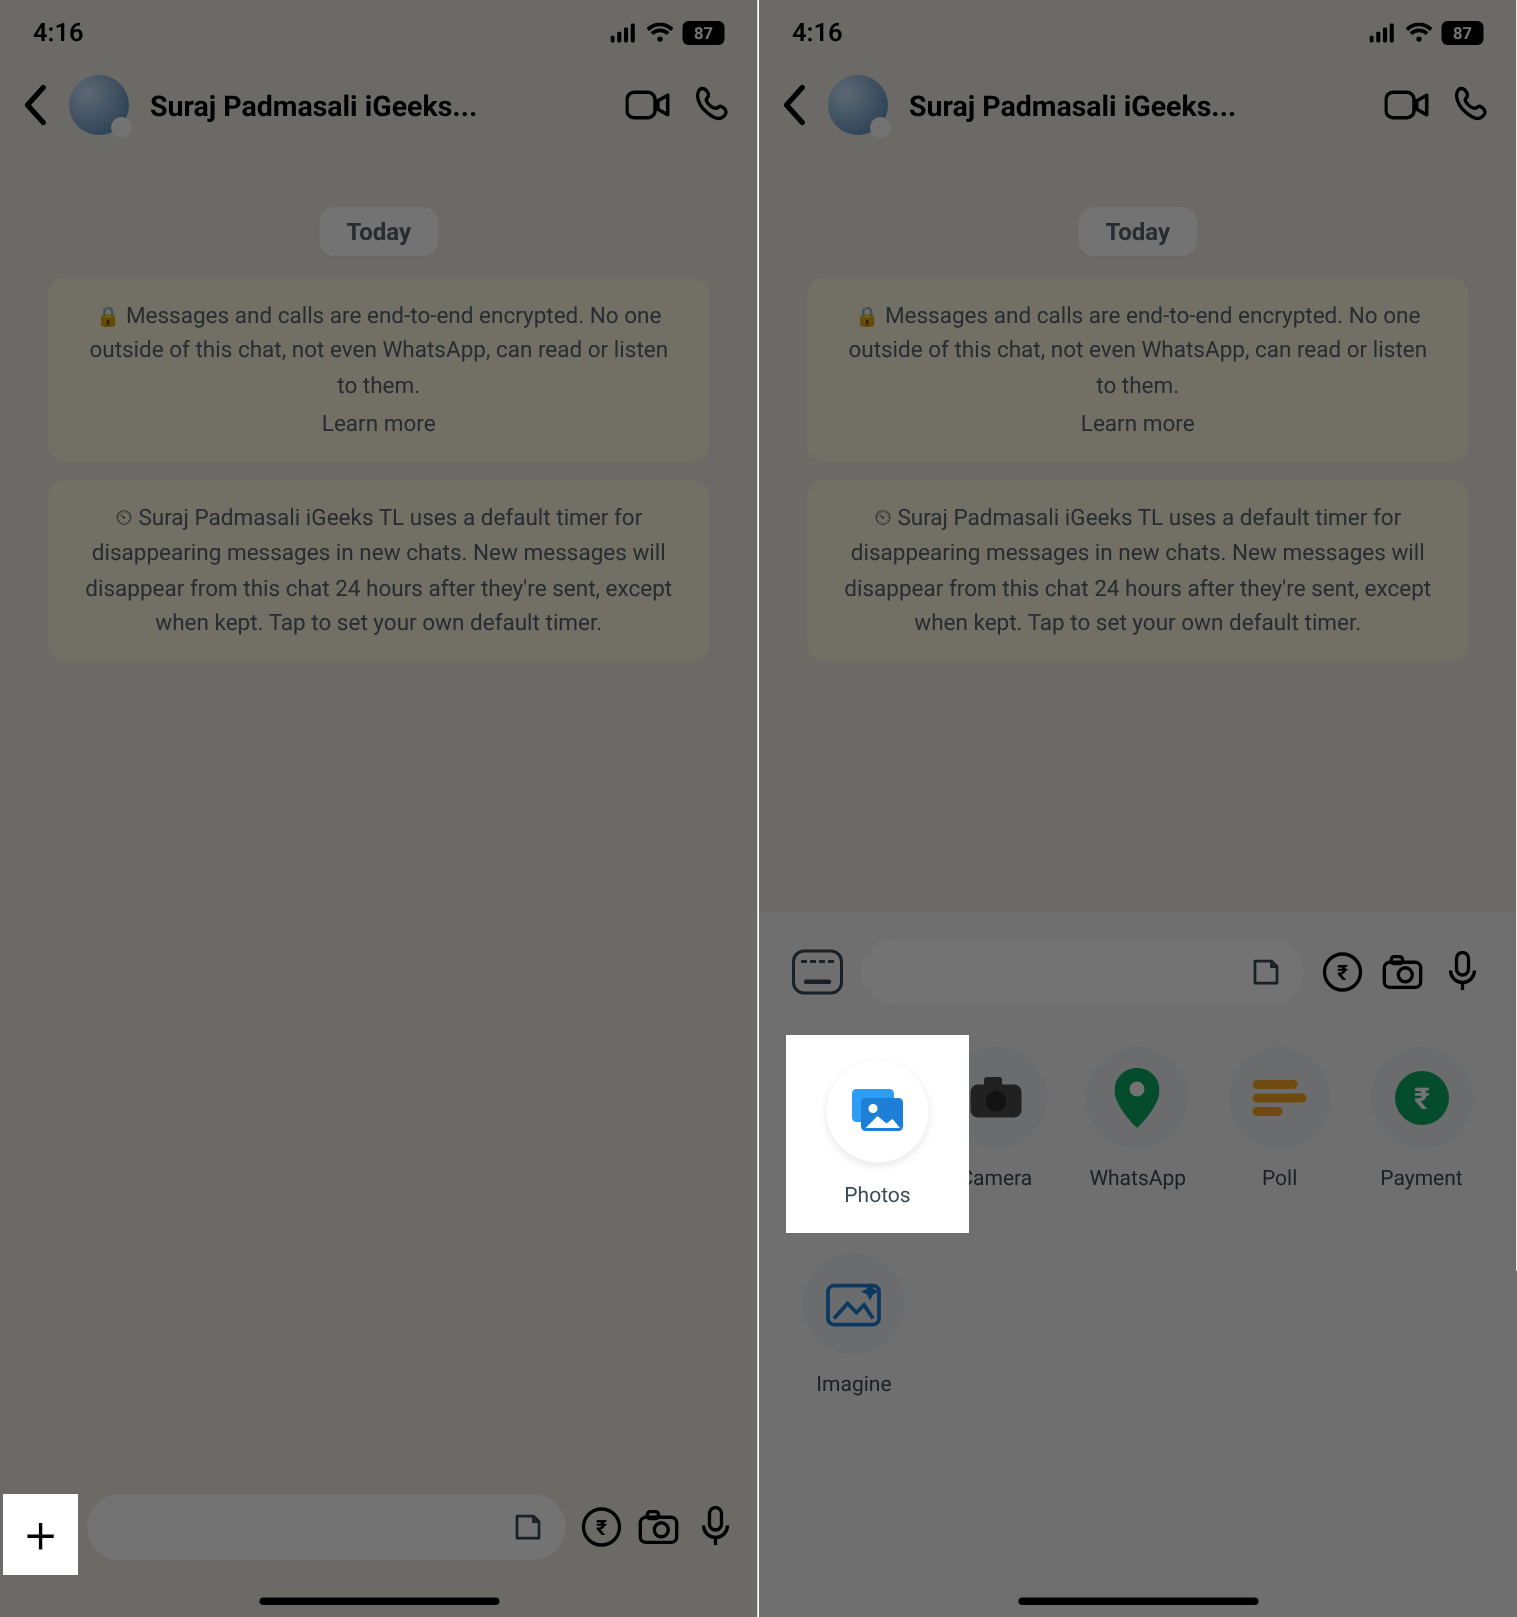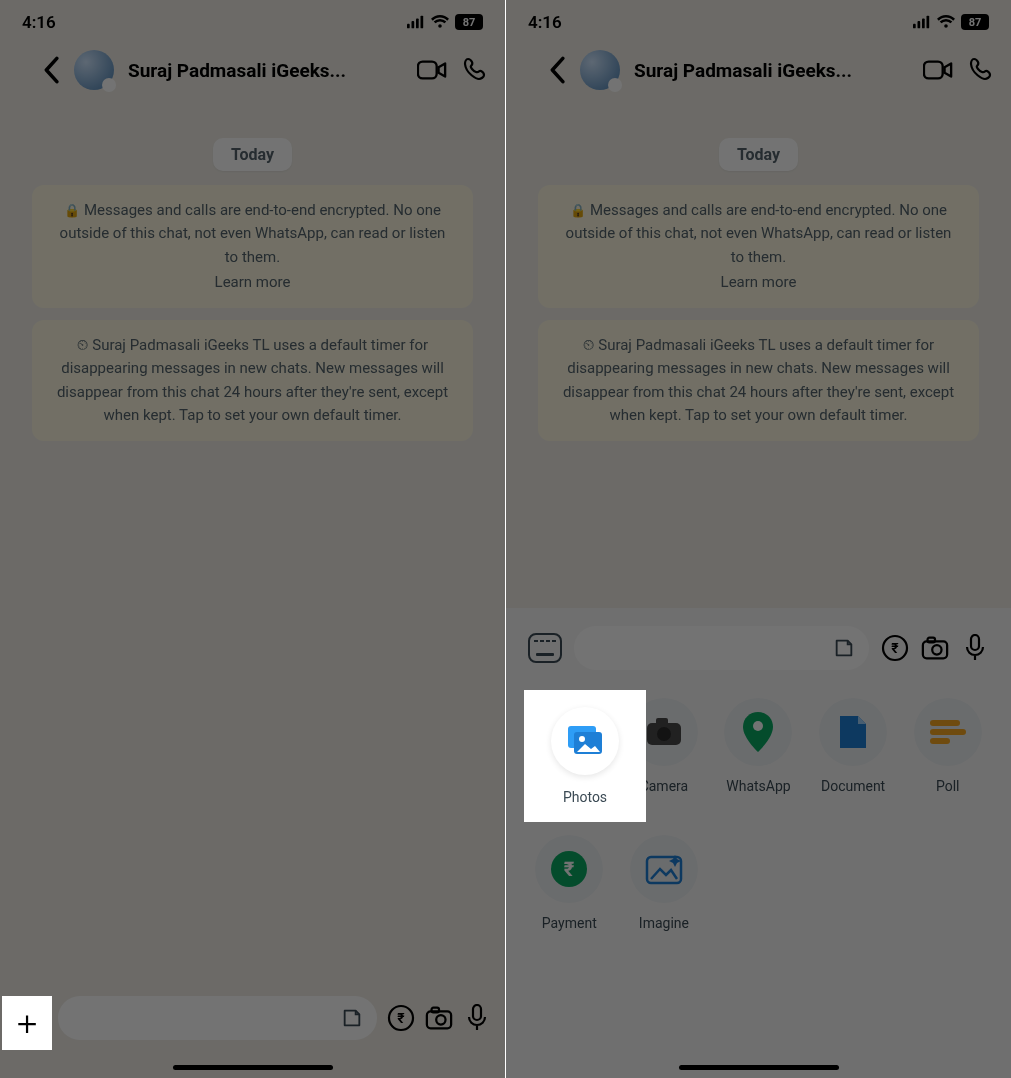--- a/index.html
+++ b/index.html
@@ -52,21 +52,20 @@
     border-radius: 4px;
     font-size: 11px; font-weight: 700; text-align: center;
   }
   
   .nav {
     display: flex;
     align-items: center;
     gap: 14px;
     padding: 6px 14px 10px;
     height: 56px;
-    margin-left: 28px;
   }
   .back-chevron { width: 18px; height: 28px; }
   .avatar {
     width: 40px; height: 40px;
     border-radius: 50%;
     background: radial-gradient(circle at 30% 30%, #cfe6ff, #4a7fb0);
     position: relative;
     flex-shrink: 0;
   }
   .avatar::after{
@@ -400,29 +399,20 @@
         <div class="att-circle">
           <svg width="30" height="40" viewBox="0 0 30 40">
               <path d="M15 0C7 0 0 6 0 15c0 11 15 25 15 25s15-14 15-25C30 6 23 0 15 0z" fill="#09a863"></path>
               <circle cx="15" cy="14" r="5" fill="#fff"></circle>
             </svg>
         </div>
         <span>WhatsApp</span>
       </div>
       <div class="att-item">
         <div class="att-circle">
-          <svg width="30" height="36" viewBox="0 0 30 36">
-              <path d="M2 2h18l8 8v24H2z" fill="#1e7fd6"></path>
-              <path d="M20 2v8h8" fill="#9fd0fb"></path>
-            </svg>
-        </div>
-        <span>Document</span>
-      </div>
-      <div class="att-item">
-        <div class="att-circle">
           <svg width="36" height="28" viewBox="0 0 36 28">
               <rect x="0" y="2" width="30" height="6" rx="3" fill="#f5a623"></rect>
               <rect x="0" y="11" width="36" height="6" rx="3" fill="#f5a623"></rect>
               <rect x="0" y="20" width="20" height="6" rx="3" fill="#f5a623"></rect>
             </svg>
         </div>
         <span>Poll</span>
       </div>
       <div class="att-item">
         <div class="att-circle">

